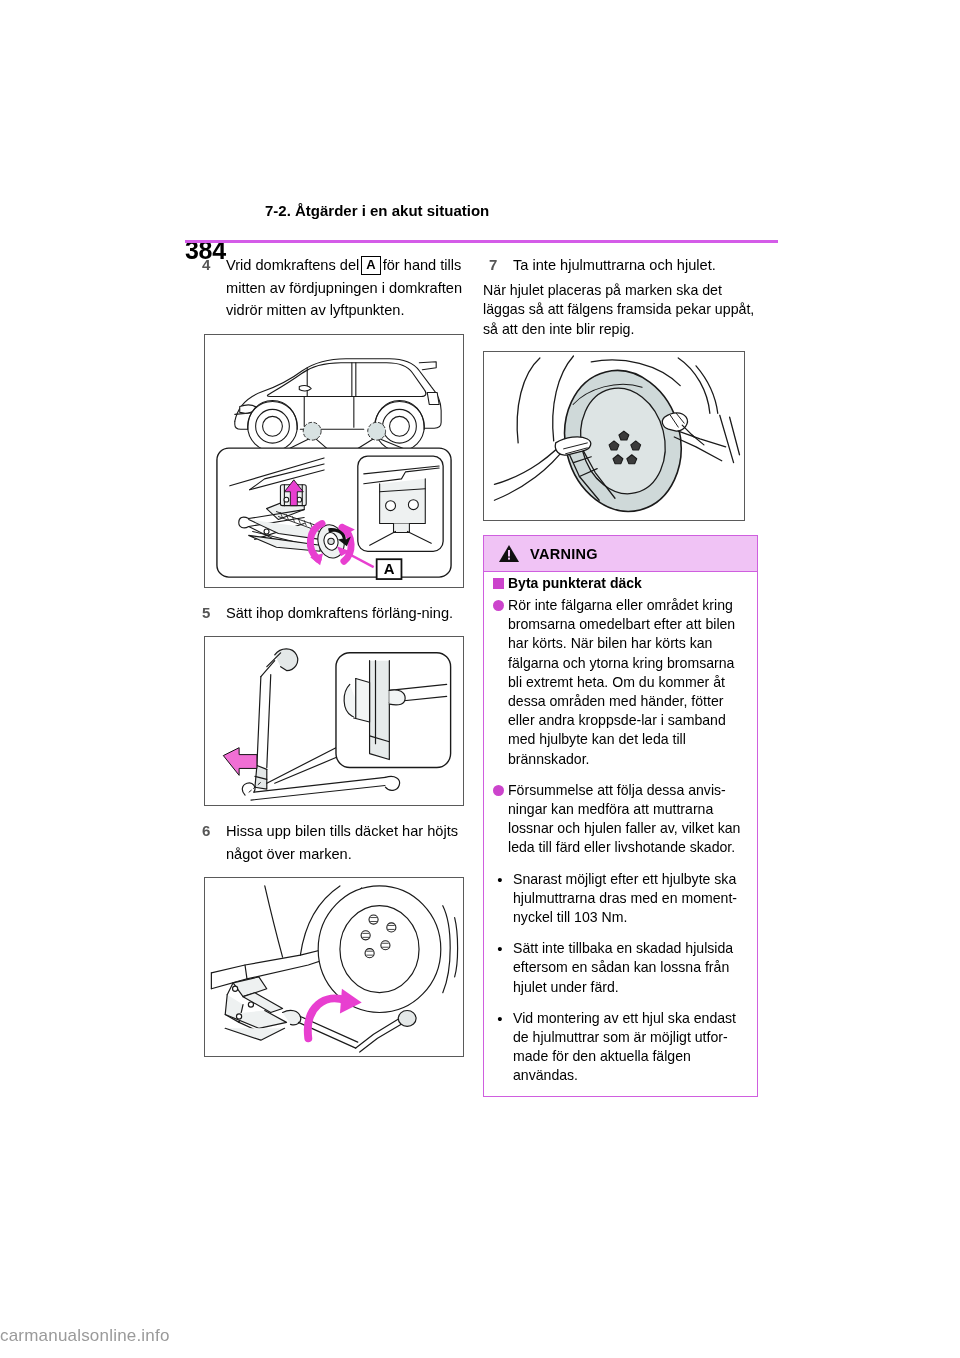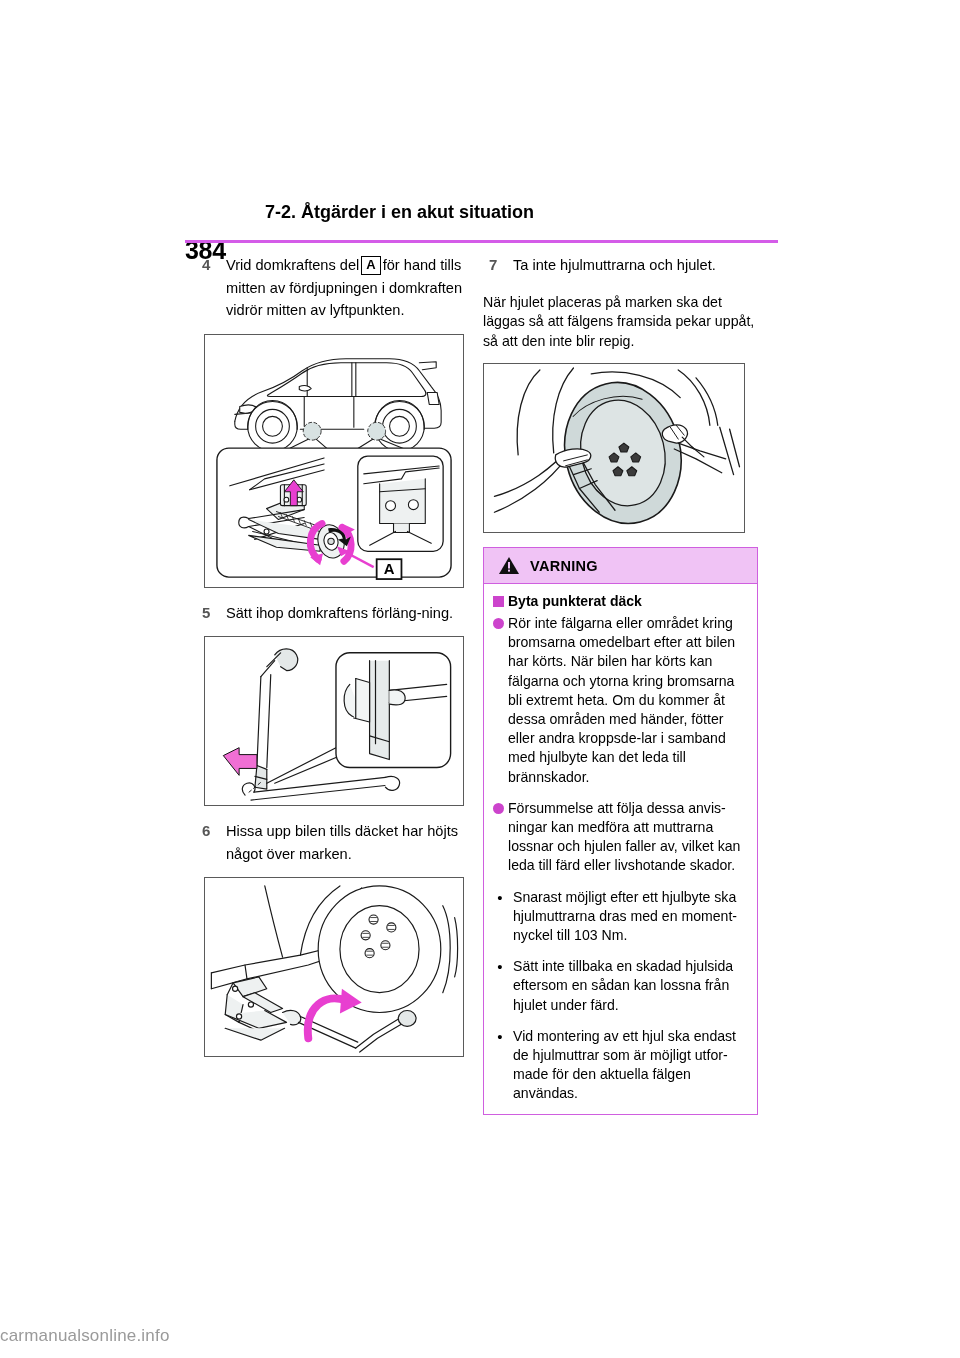--- a/index.html
+++ b/index.html
@@ -31,21 +31,21 @@
     font-size: 25px;
     font-weight: bold;
     letter-spacing: -0.3px;
     color: #000;
     margin-top: 40px;
   }
   #header-title {
     position: absolute;
     left: 80px;
     top: 6px;
-    font-size: 18px;
+    font-size: 15px;
     font-weight: bold;
     color: #000;
     text-align: center;
   }
   #header-rule {
     position: absolute;
     left: 185px;
     top: 240px;
     width: 593px;
     height: 3px;
@@ -86,21 +86,21 @@
     font-size: 13px;
     line-height: 14px;
     padding: 1px 4px 2px 4px;
     margin: 0 2px;
     vertical-align: 1px;
   }
 
   .body-text {
     font-size: 14.2px;
     line-height: 19.5px;
-    margin: 16px 0 0 0;
+    margin: 4px 0 0 0;
   }
 
   
   .figure {
     border: 1.3px solid #5a5a5a;
     background: #fff;
     box-sizing: border-box;
     margin: 12px 0 14px 8px;
     position: relative;
   }
@@ -127,21 +127,21 @@
     height: 19px;
     margin-right: 10px;
     flex: none;
   }
   #warning-title {
     font-size: 14.5px;
     font-weight: bold;
     letter-spacing: 0.3px;
   }
   #warning-body {
-    padding: 8px 9px 10px 9px;
+    padding: 2px 9px 10px 9px;
   }
   .warn-subhead {
     display: flex;
     align-items: flex-start;
     font-size: 14px;
     font-weight: bold;
     line-height: 19px;
     margin-bottom: 3px;
   }
   .sq {

